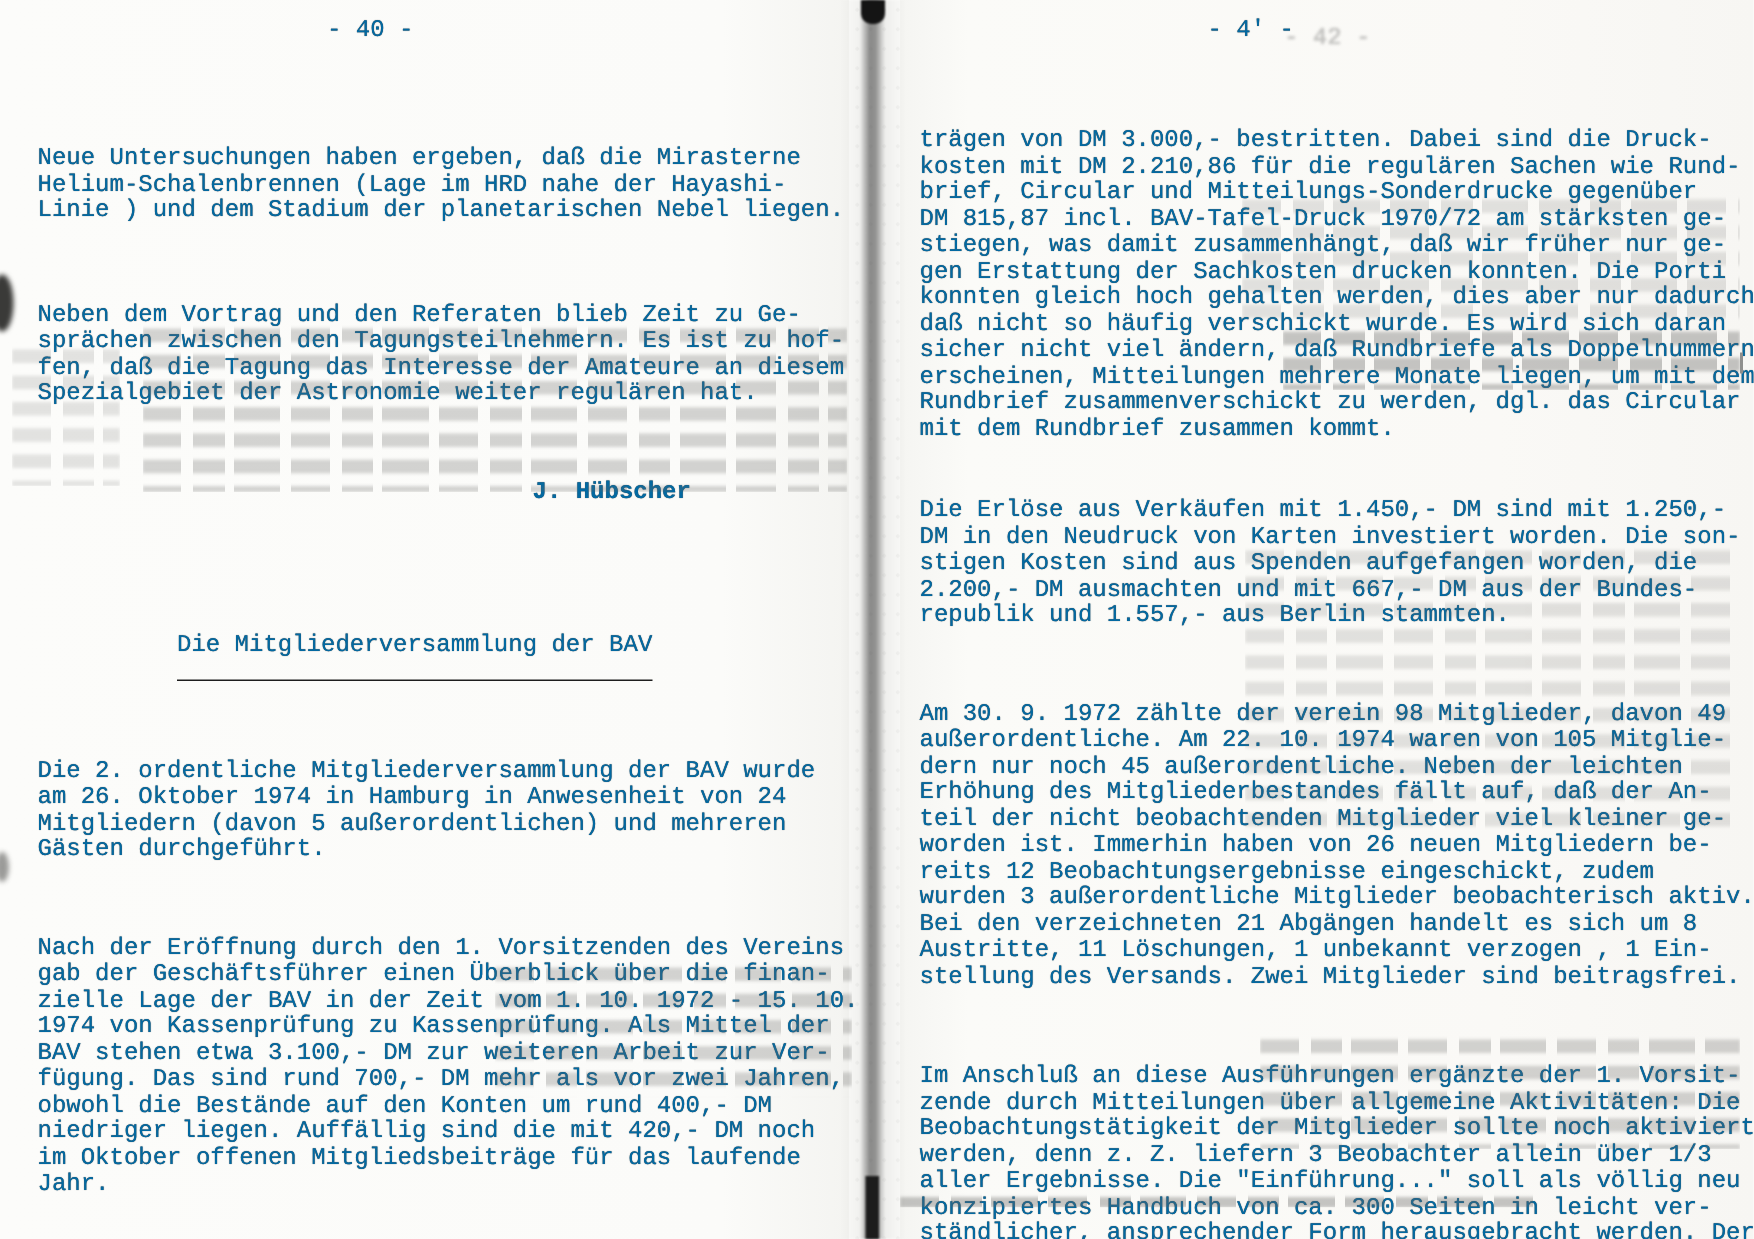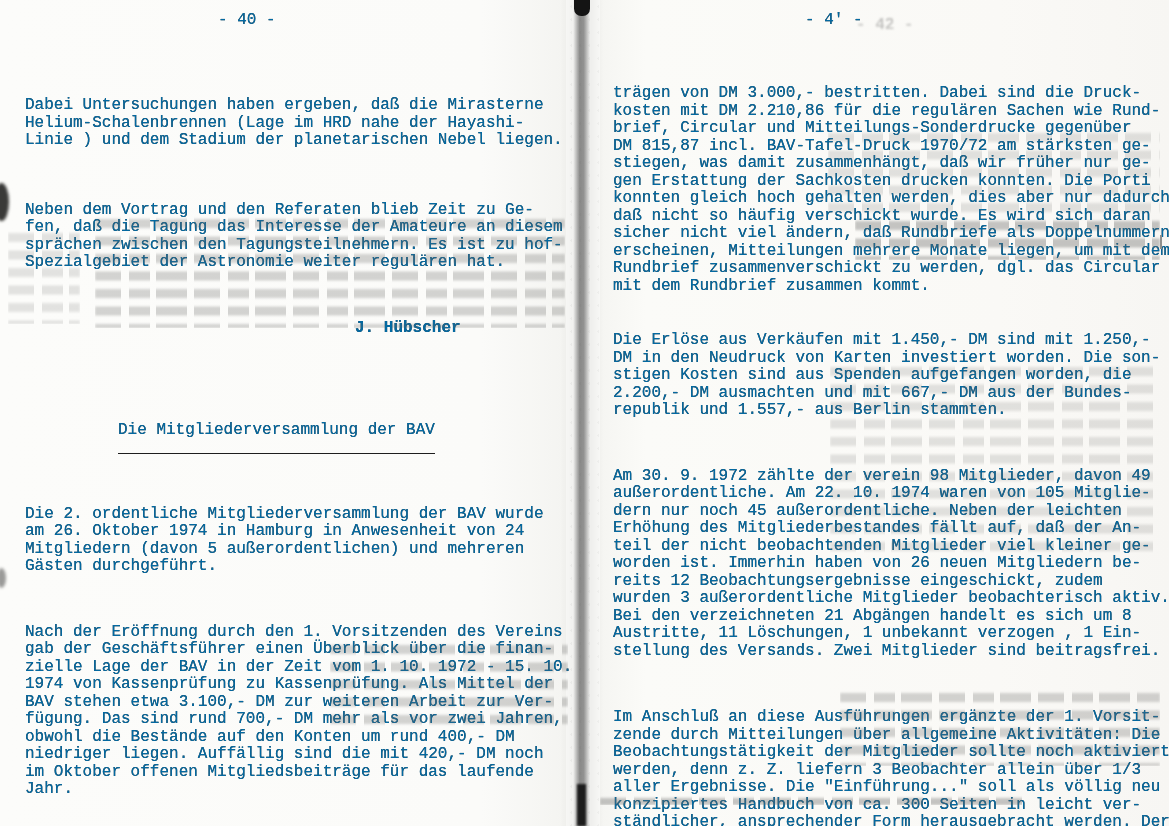--- a/index.html
+++ b/index.html
@@ -70,22 +70,22 @@
 
 <div class="page page-left"></div>
 
 <div class="page page-right"></div>
 
 <div class="page-number scan-text" style="left:218px;top:12px;">- 40 -</div>
 <div class="page-number scan-text" style="left:805px;top:12px;">- 4' -</div>
 <div class="ghost-page-number scan-text" style="left:856px;top:17px;">- 42 -</div>
 
 <div class="col col-left scan-text">
-  <div class="para"><div class="line">Dabei Untersuchungen haben ergeben, daß die Mirasterne</div><div class="line">Helium-Schalenbrennen (Lage im HRD nahe der Hayashi-</div><div class="line">Linie ) und dem Stadium der planetarischen Nebel liegen.</div></div>
-  <div class="para mt-blank"><div class="line">Neben dem Vortrag und den Referaten blieb Zeit zu Ge-</div><div class="line">fen, daß die Tagung das Interesse der Amateure an diesem</div><div class="line">sprächen zwischen den Tagungsteilnehmern. Es ist zu hof-</div><div class="line">Spezialgebiet der Astronomie weiter regulären hat.</div></div>
+  <div class="para"><div class="line">Neue Untersuchungen haben ergeben, daß die Mirasterne</div><div class="line">Helium-Schalenbrennen (Lage im HRD nahe der Hayashi-</div><div class="line">Linie ) und dem Stadium der planetarischen Nebel liegen.</div></div>
+  <div class="para mt-blank"><div class="line">Neben dem Vortrag und den Referaten blieb Zeit zu Ge-</div><div class="line">sprächen zwischen den Tagungsteilnehmern. Es ist zu hof-</div><div class="line">fen, daß die Tagung das Interesse der Amateure an diesem</div><div class="line">Spezialgebiet der Astronomie weiter regulären hat.</div></div>
   <div class="signature">J. Hübscher</div>
   <div class="section-heading"><span>Die Mitgliederversammlung der BAV</span></div>
   <div class="para mt-blank"><div class="line">Die 2. ordentliche Mitgliederversammlung der BAV wurde</div><div class="line">am 26. Oktober 1974 in Hamburg in Anwesenheit von 24</div><div class="line">Mitgliedern (davon 5 außerordentlichen) und mehreren</div><div class="line">Gästen durchgeführt.</div></div>
   <div class="para mt-13"><div class="line">Nach der Eröffnung durch den 1. Vorsitzenden des Vereins</div><div class="line">gab der Geschäftsführer einen Überblick über die finan-</div><div class="line">zielle Lage der BAV in der Zeit vom 1. 10. 1972 - 15. 10.</div><div class="line">1974 von Kassenprüfung zu Kassenprüfung. Als Mittel der</div><div class="line">BAV stehen etwa 3.100,- DM zur weiteren Arbeit zur Ver-</div><div class="line">fügung. Das sind rund 700,- DM mehr als vor zwei Jahren,</div><div class="line">obwohl die Bestände auf den Konten um rund 400,- DM</div><div class="line">niedriger liegen. Auffällig sind die mit 420,- DM noch</div><div class="line">im Oktober offenen Mitgliedsbeiträge für das laufende</div><div class="line">Jahr.</div></div>
   
 </div>
 
 <div class="col col-right scan-text">
   <div class="para"><div class="line">trägen von DM 3.000,- bestritten. Dabei sind die Druck-</div><div class="line">kosten mit DM 2.210,86 für die regulären Sachen wie Rund-</div><div class="line">brief, Circular und Mitteilungs-Sonderdrucke gegenüber</div><div class="line">DM 815,87 incl. BAV-Tafel-Druck 1970/72 am stärksten ge-</div><div class="line">stiegen, was damit zusammenhängt, daß wir früher nur ge-</div><div class="line">gen Erstattung der Sachkosten drucken konnten. Die Porti</div><div class="line">konnten gleich hoch gehalten werden, dies aber nur dadurch,</div><div class="line">daß nicht so häufig verschickt wurde. Es wird sich daran</div><div class="line">sicher nicht viel ändern, daß Rundbriefe als Doppelnummern</div><div class="line">erscheinen, Mitteilungen mehrere Monate liegen, um mit dem</div><div class="line">Rundbrief zusammenverschickt zu werden, dgl. das Circular</div><div class="line">mit dem Rundbrief zusammen kommt.</div></div>
   <div class="para mt-10"><div class="line">Die Erlöse aus Verkäufen mit 1.450,- DM sind mit 1.250,-</div><div class="line">DM in den Neudruck von Karten investiert worden. Die son-</div><div class="line">stigen Kosten sind aus Spenden aufgefangen worden, die</div><div class="line">2.200,- DM ausmachten und mit 667,- DM aus der Bundes-</div><div class="line">republik und 1.557,- aus Berlin stammten.</div></div>

